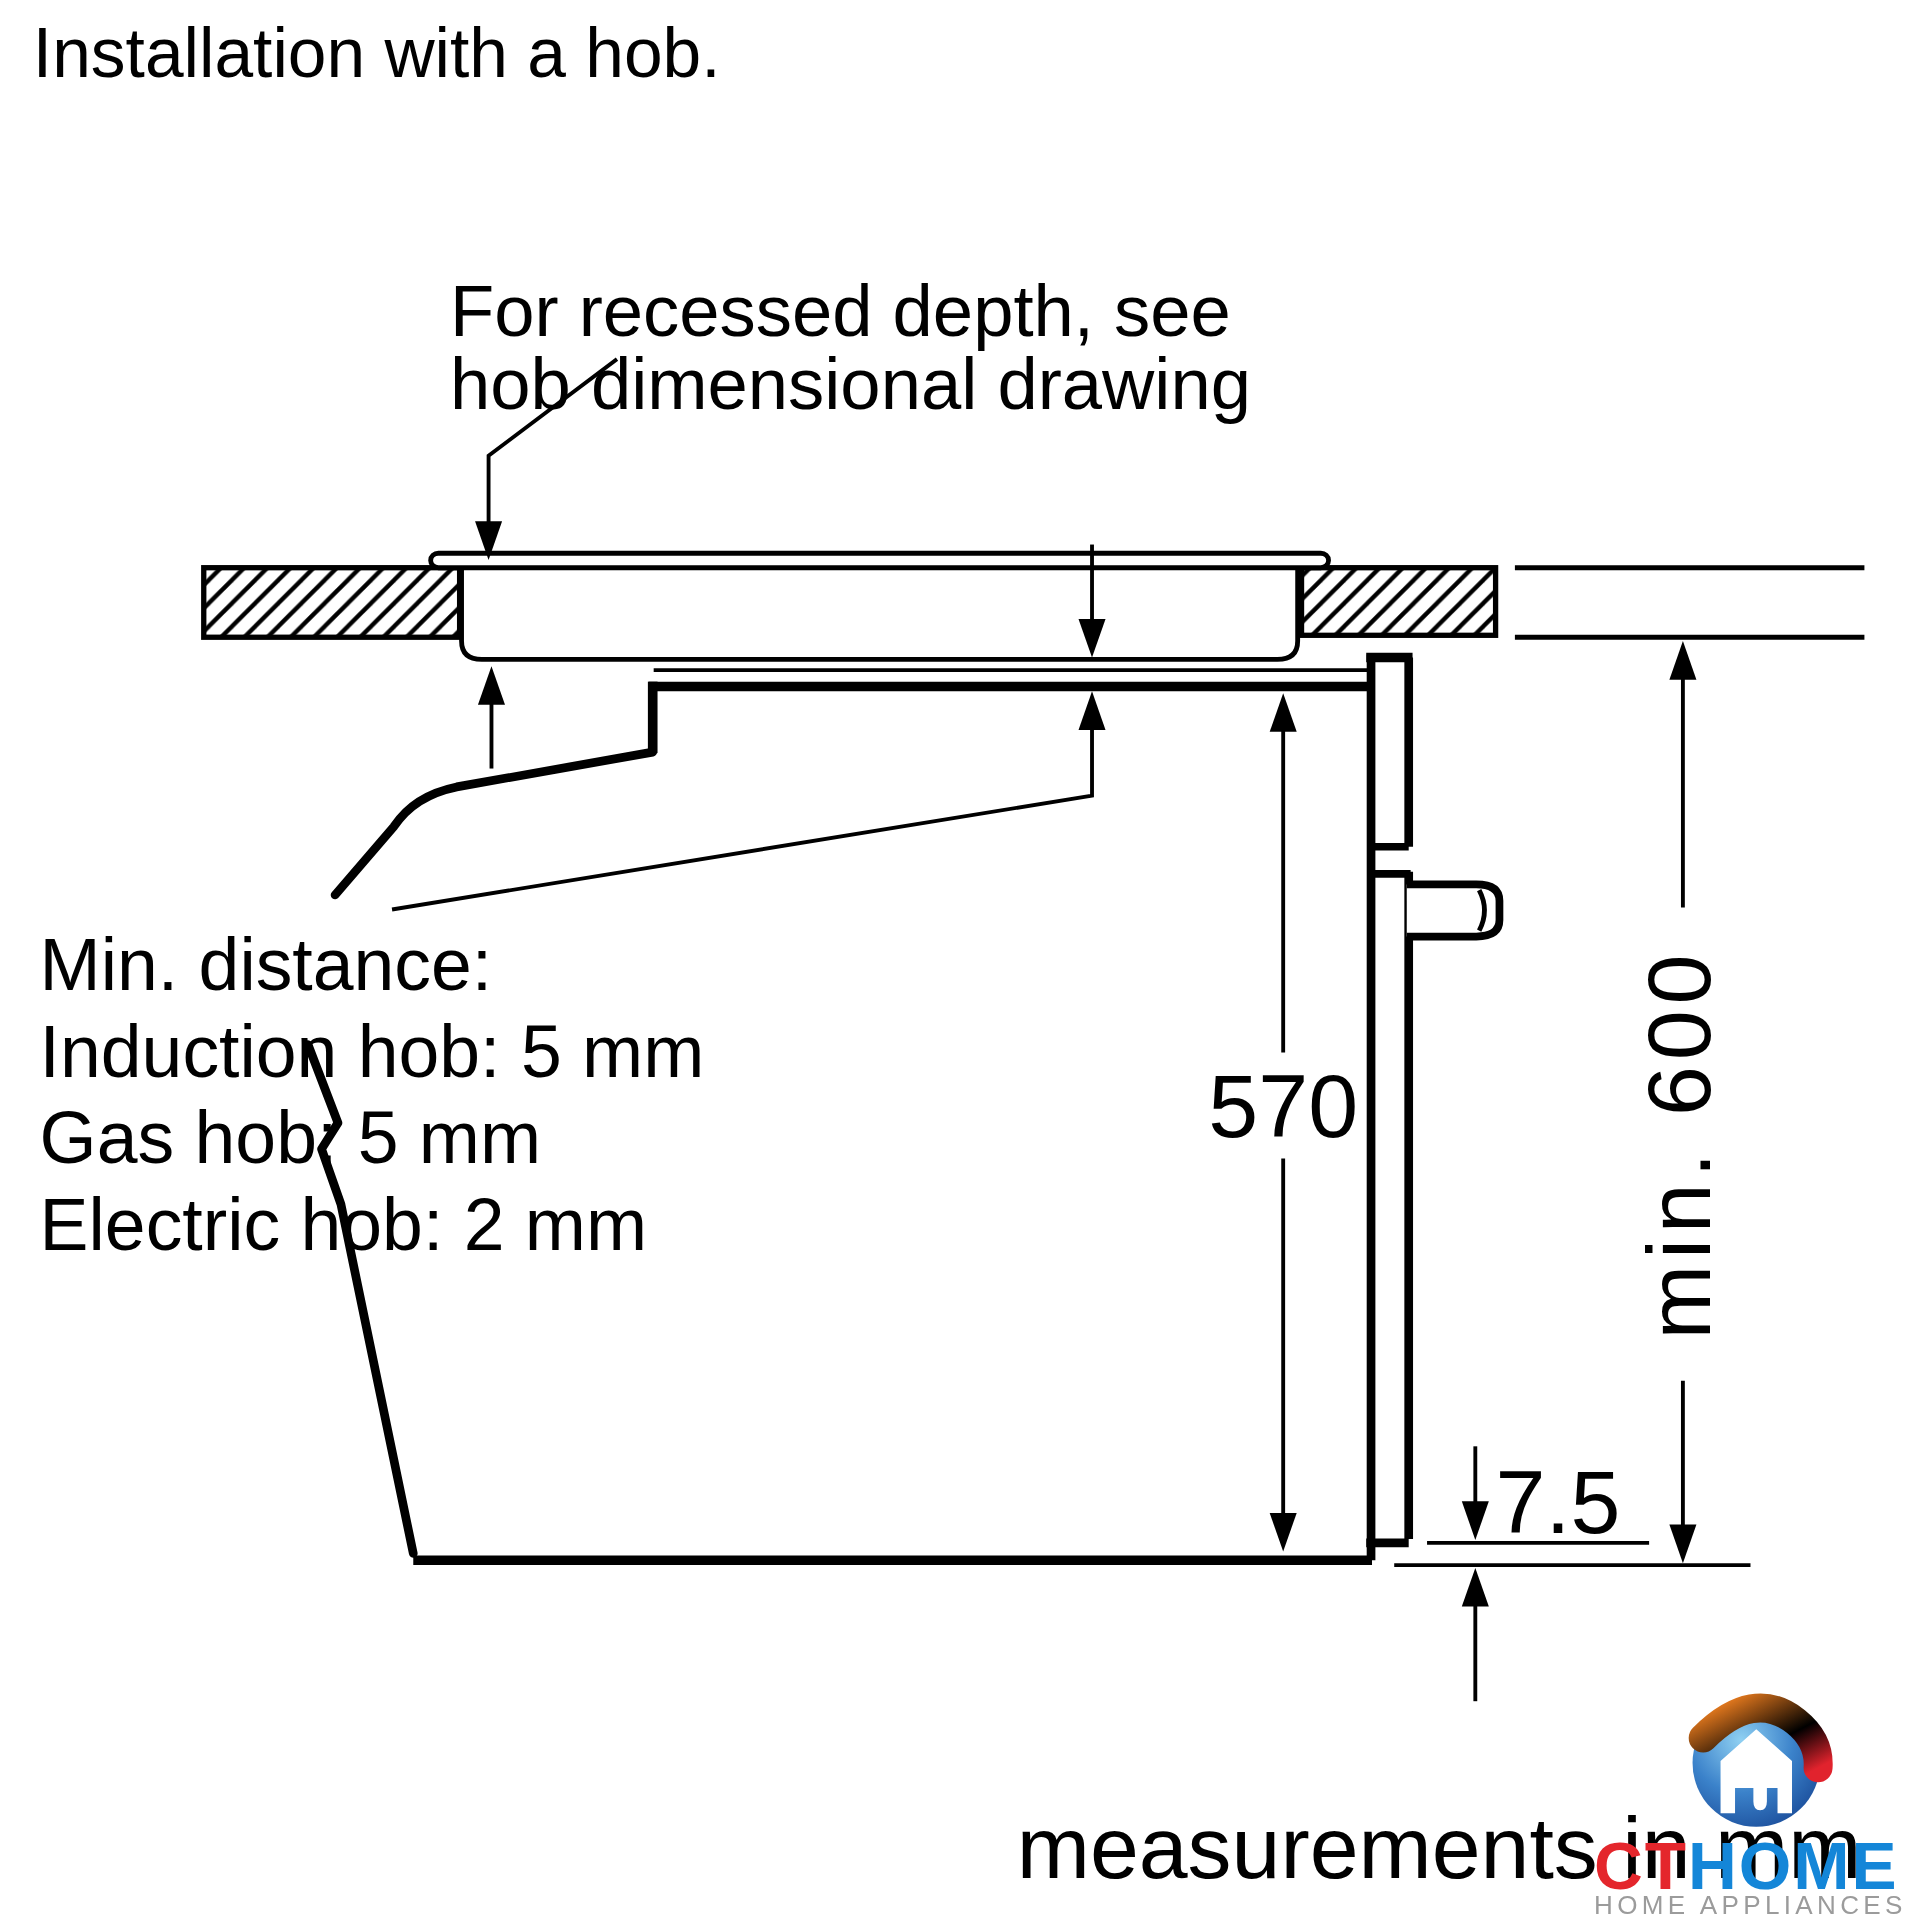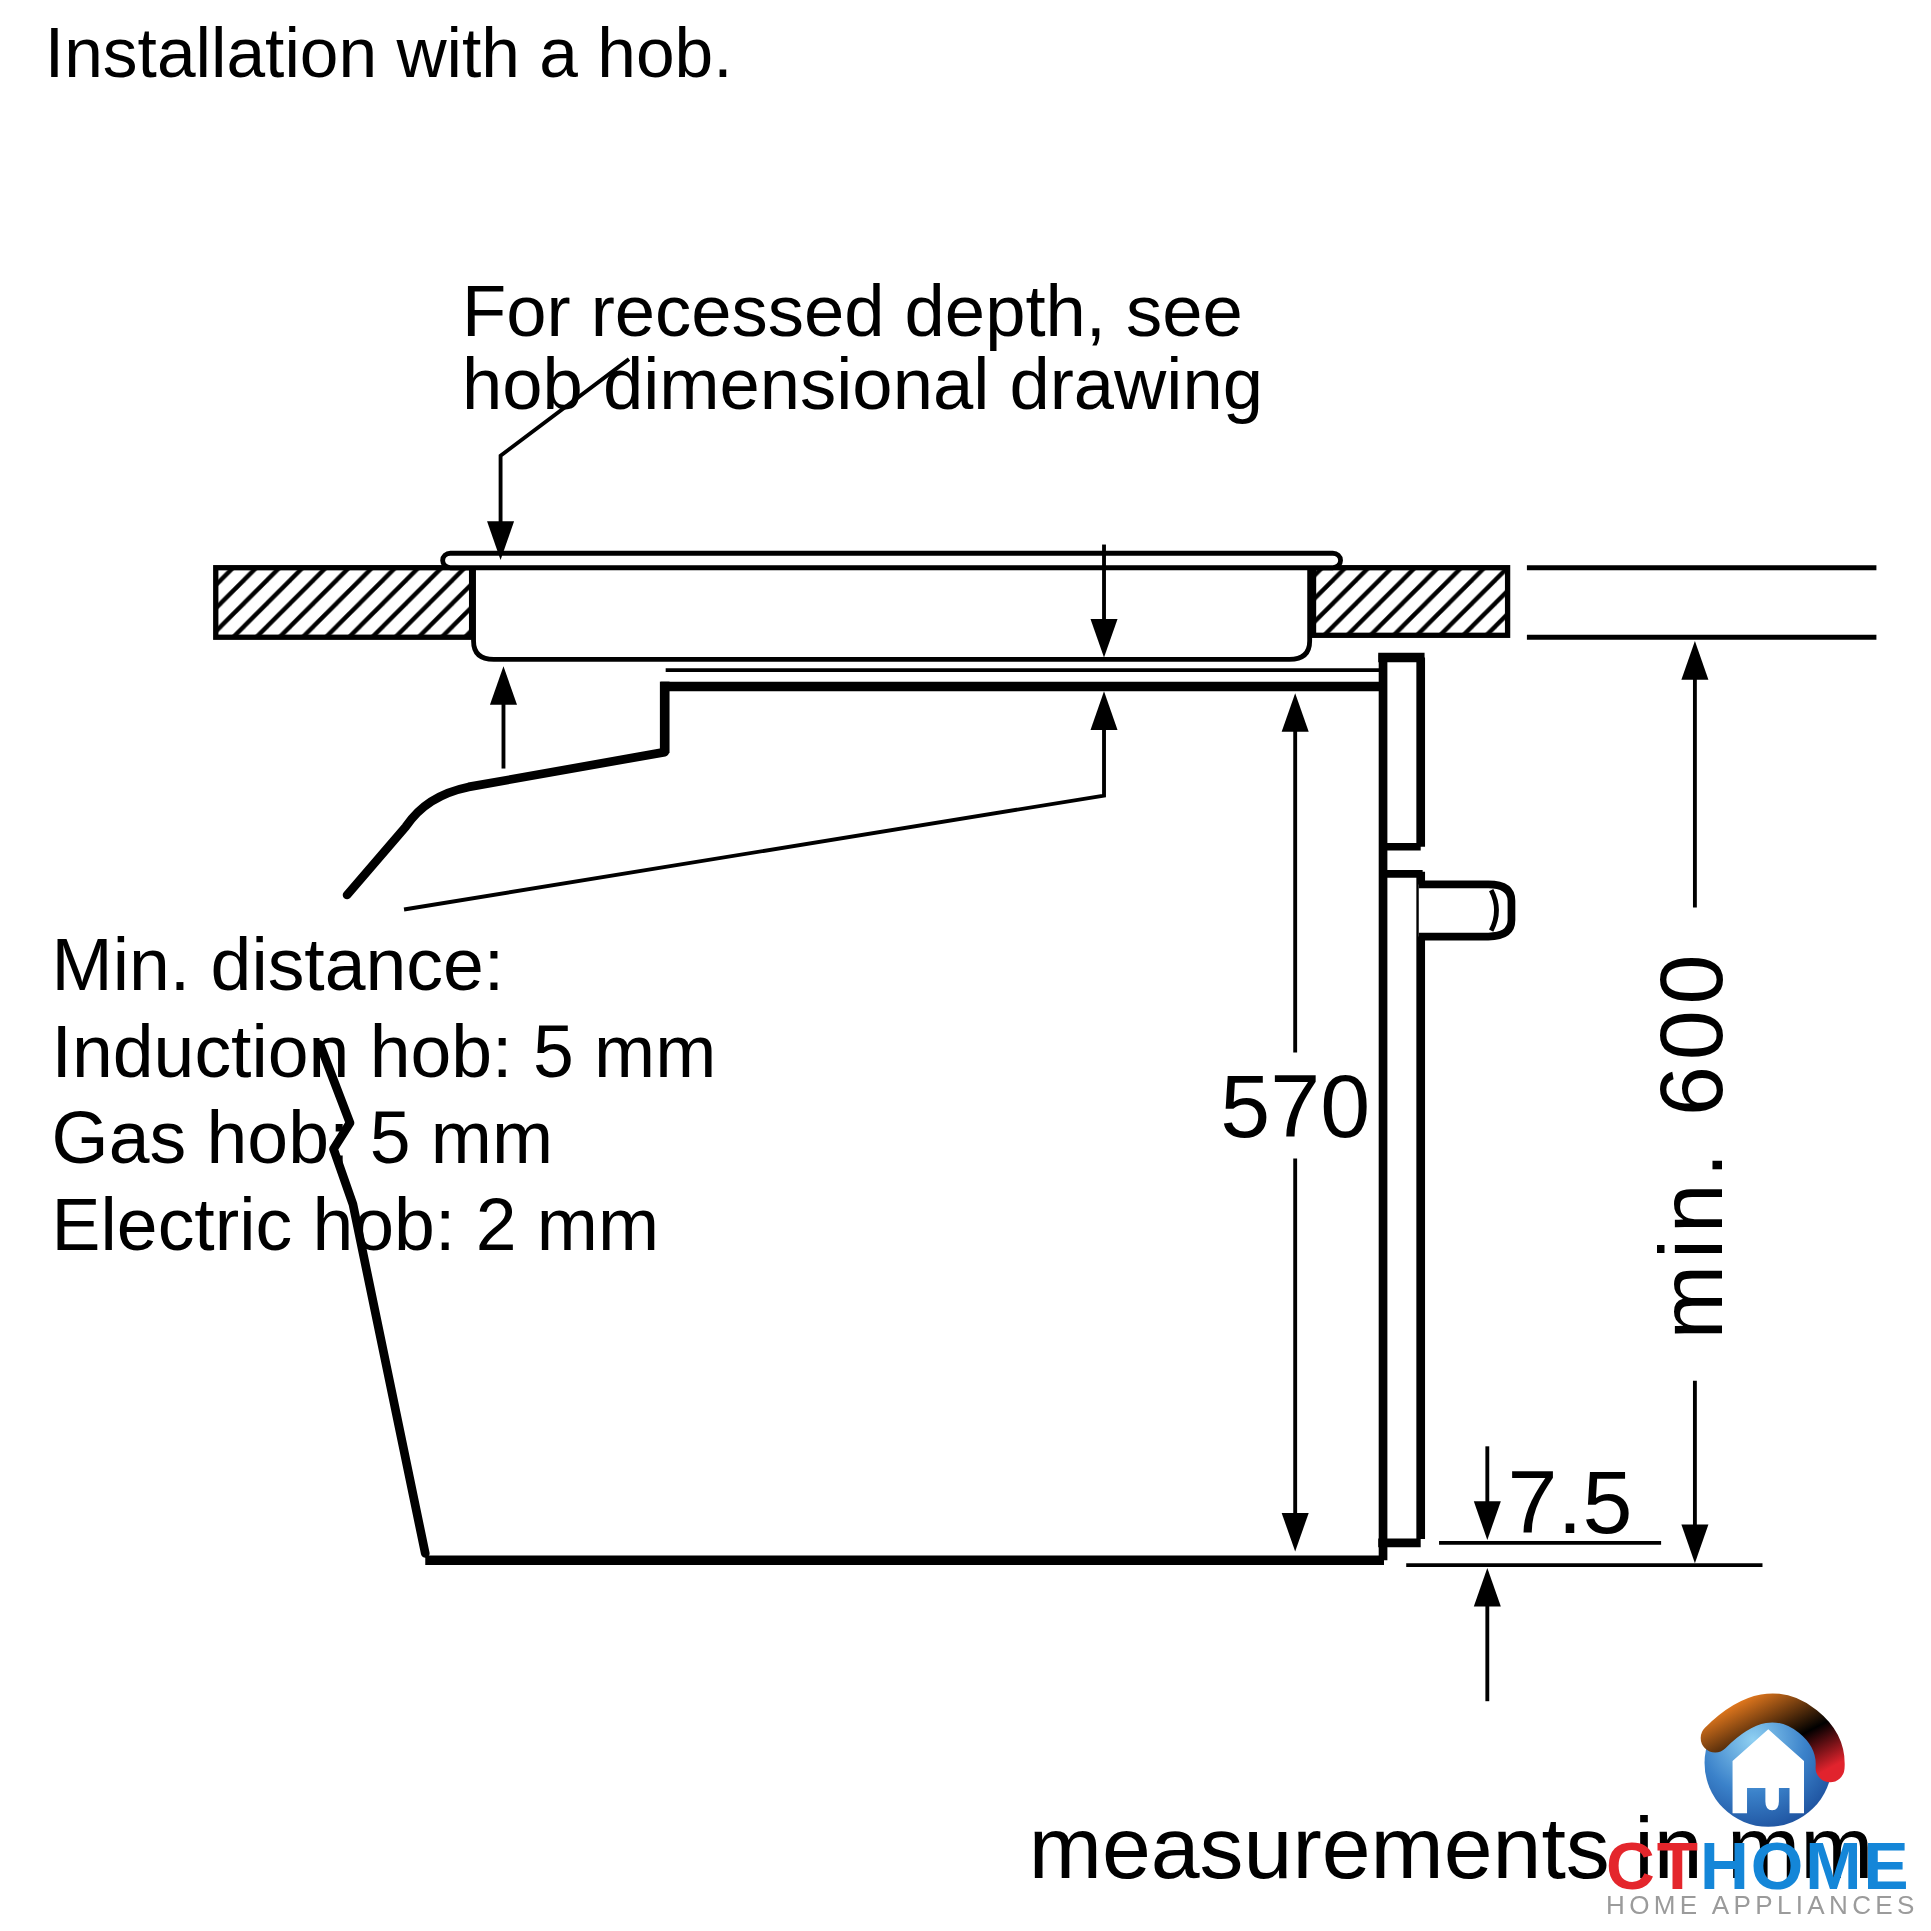--- a/index.html
+++ b/index.html
@@ -1,17 +1,17 @@
 <!DOCTYPE html>
 <html><head>
 <meta charset="utf-8">
 <style>
   html,body{margin:0;padding:0;background:#fff;}
   body{width:1931px;height:1931px;position:relative;font-family:"Liberation Sans",sans-serif;}
-  #stage{position:absolute;left:13px;top:0;width:1660px;height:1931px;}
+  #stage{position:absolute;left:1px;top:0;width:1660px;height:1931px;}
   svg{display:block;}
   .ln{stroke:#000;fill:none;}
   .t{fill:#000;font-family:"Liberation Sans","DejaVu Sans",sans-serif;}
 </style>
 </head>
 <body>
 
 <div id="stage">
 <svg viewBox="0 0 2000 2000" width="1931" height="1931">
   <defs>

